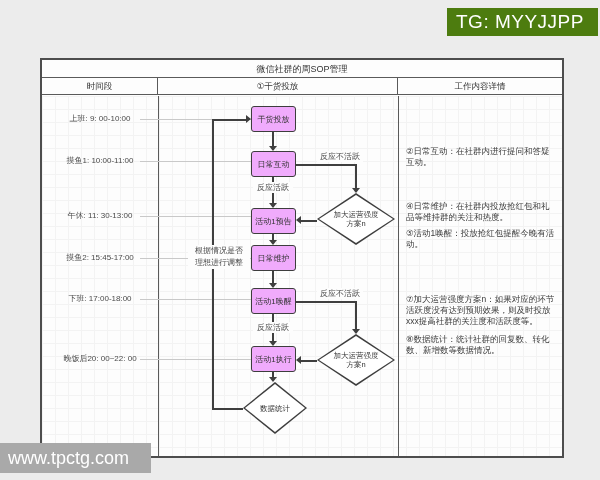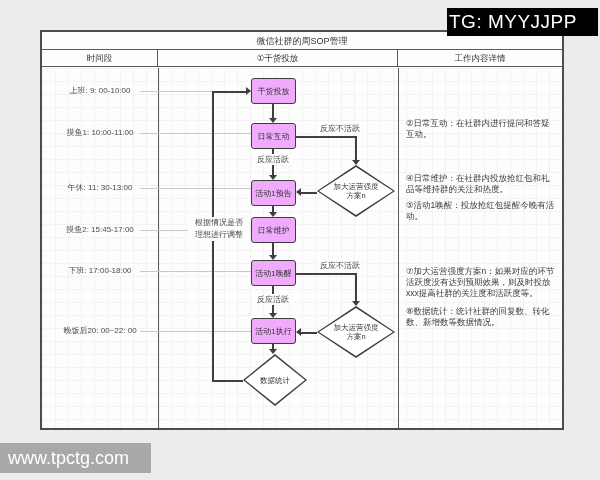--- a/index.html
+++ b/index.html
@@ -4,26 +4,26 @@
 <style>
   * { margin:0; padding:0; box-sizing:border-box; }
   html,body { width:600px; height:480px; }
   body {
     position:relative; overflow:hidden;
     background:#ececec;
     font-family:"Liberation Sans","DejaVu Sans",sans-serif;
     color:#3a3a3a;
   }
   .wm { position:absolute; color:#fff; z-index:30; }
-  .wm-tr { left:447px; top:8px; width:151px; height:28px; background:#000000;
-           font-size:19px; line-height:28px; padding-left:2px; letter-spacing:.5px; }
+  .wm-tr { left:447px; top:8px; width:151px; height:28px; background:#4d7c0f;
+           font-size:19px; line-height:28px; padding-left:9px; letter-spacing:.5px; }
   .wm-bl { left:0; top:443px; width:151px; height:30px; background:#a9a9a9;
            font-size:18px; line-height:30px; padding-left:8px; }
 
-  .sop { position:absolute; left:40px; top:30px; width:524px; height:400px;
+  .sop { position:absolute; left:40px; top:58px; width:524px; height:400px;
          background:#fdfdfd; border:2px solid #4d4d4d; }
   .trow { position:absolute; left:0; top:0; width:520px; height:18px;
           border-bottom:1px solid #5a5a5a; font-size:9px; color:#333;
           text-align:center; line-height:18px; }
   .hrow { position:absolute; left:0; top:18px; width:520px; height:17px;
           border-bottom:1px solid #5a5a5a; display:flex; }
   .hcell { font-size:8.5px; color:#333; text-align:center; line-height:17px; }
   .hc1 { width:116px; border-right:1px solid #5a5a5a; }
   .hc2 { width:240px; border-right:1px solid #5a5a5a; }
   .hc3 { flex:1; }

